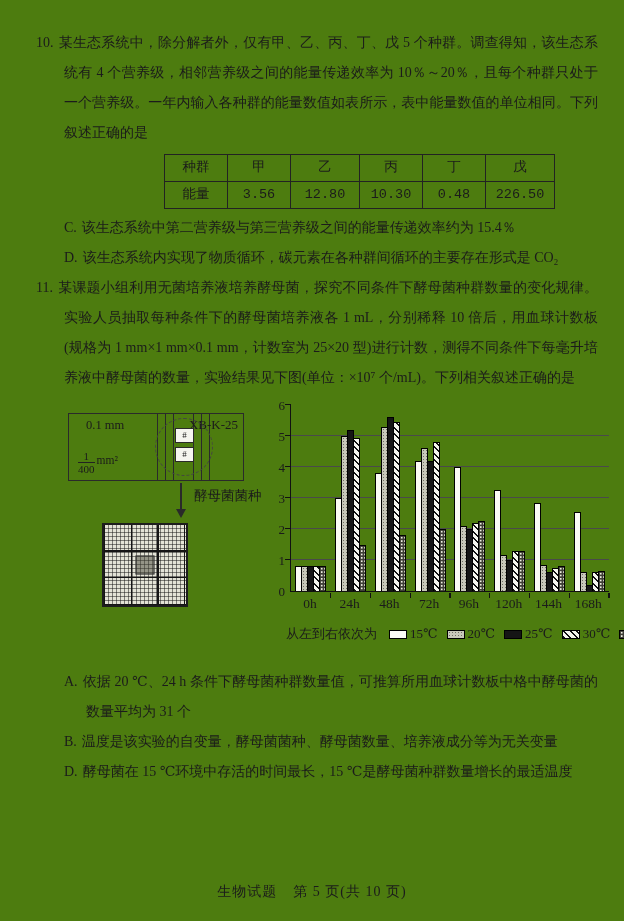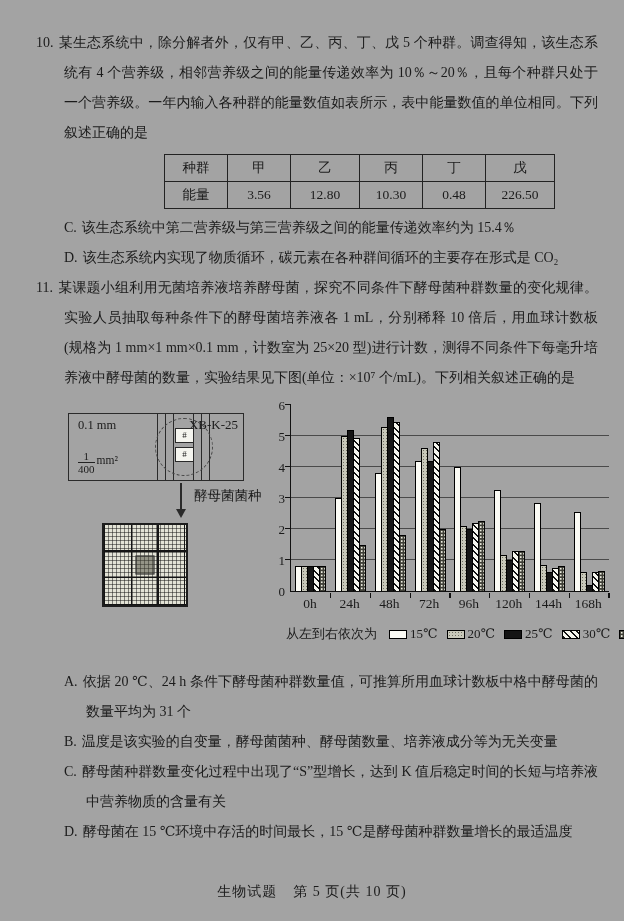--- a/index.html
+++ b/index.html
@@ -1,50 +1,50 @@
 <!DOCTYPE html>
 <html lang="zh"><head>
 <meta charset="utf-8">
 <style>
   html,body{margin:0;padding:0;background:#e9e9e4;}
   .page{
     width:624px;height:921px;box-sizing:border-box;position:relative;
-    margin:0 auto;background:#a3a3a3;color:#1b1b1b;
+    margin:0 auto;background:#4d7c0f;color:#1b1b1b;
     font-family:"Liberation Serif","DejaVu Serif",serif;
     font-size:14px;line-height:30px;overflow:hidden;
     padding:28px 26px 0 36px;
   }
   
   .stem{margin:0;padding-left:28px;text-indent:-28px;text-align:justify;}
   .qnum{margin-right:5px;}
   .opt{margin-left:28px;padding-left:22px;text-indent:-22px;text-align:justify;}
   .opt-label{margin-right:5px;}
 
   
-  .etable-wrap{margin:6px 0 4px 128px;}
+  .etable-wrap{margin:6px 0 4px 128px;font-family:Liberation Mono, monospace;}
   table.etable{border-collapse:collapse;}
   table.etable td{
     border:1.4px solid #222;text-align:center;
     font-size:13.5px;line-height:16px;padding:5px 0;
   }
   table.etable td{width:62px;}
   table.etable td.wide{width:68px;}
 
   
   .figure-row{display:flex;margin:8px 0 2px 24px;}
 
   
   .apparatus{width:208px;flex:none;padding-top:12px;position:relative;}
   .slide{position:relative;width:174px;height:66px;border:1.5px solid #2a2a2a;margin-left:8px;}
   .vline{position:absolute;top:0;bottom:0;width:1.3px;background:#2a2a2a;}
   .cellbox{position:absolute;width:17px;height:13px;border:1px solid #2a2a2a;
     font-size:9px;line-height:13px;text-align:center;background:#f5f5ef;z-index:2;}
   .dash-circle{position:absolute;width:56px;height:56px;border:1.2px dashed #444;
     border-radius:50%;left:86px;top:4px;z-index:1;}
-  .lbl-01{position:absolute;left:9px;top:3px;font-size:12.5px;line-height:16px;}
+  .lbl-01{position:absolute;left:17px;top:3px;font-size:12.5px;line-height:16px;}
   .frac-wrap{position:absolute;left:9px;bottom:5px;display:flex;align-items:center;font-size:11px;line-height:12px;}
   .frac{display:inline-flex;flex-direction:column;text-align:center;}
   .frac .num{border-bottom:1px solid #222;padding:0 3px;}
   .frac-unit{font-size:11.5px;margin-left:2px;position:relative;top:-3px;}
   .lbl-model{position:absolute;right:5px;top:3px;font-size:13px;line-height:16px;}
   .arrow-row{position:relative;height:42px;}
   .arrow-line{position:absolute;left:120px;top:2px;width:1.5px;height:28px;background:#2a2a2a;}
   .arrow-head{position:absolute;left:116px;top:28px;width:0;height:0;
     border-left:5px solid transparent;border-right:5px solid transparent;border-top:9px solid #2a2a2a;}
   .arrow-label{position:absolute;left:134px;top:6px;font-size:13.5px;line-height:18px;}
@@ -268,21 +268,20 @@
               </span><span class="lg-item">
                 <span class="swatch p-check"></span>
               </span></span>
         </div>
       </div>
     </div>
 
     <div class="q11-opts">
       <div class="opt"><span class="opt-label">A.</span><span>依据 20 ℃、24 h 条件下酵母菌种群数量值，可推算所用血球计数板中格中酵母菌的数量平均为 31 个</span></div>
       <div class="opt"><span class="opt-label">B.</span><span>温度是该实验的自变量，酵母菌菌种、酵母菌数量、培养液成分等为无关变量</span></div>
-      <div class="opt"><span class="opt-label">C.</span><span>酵母菌种群数量变化过程中出现了“S”型增长，达到 K 值后稳定时间的长短与培养液中营养物质的含量有关</span></div>
       <div class="opt"><span class="opt-label">D.</span><span>酵母菌在 15 ℃环境中存活的时间最长，15 ℃是酵母菌种群数量增长的最适温度</span></div>
     </div>
   </section>
 
   <div class="footer">
     <span>生物试题</span><span class="gap"></span><span>第 5 页(共 10 页)</span>
   </div>
 </div>
 
 </body></html>

